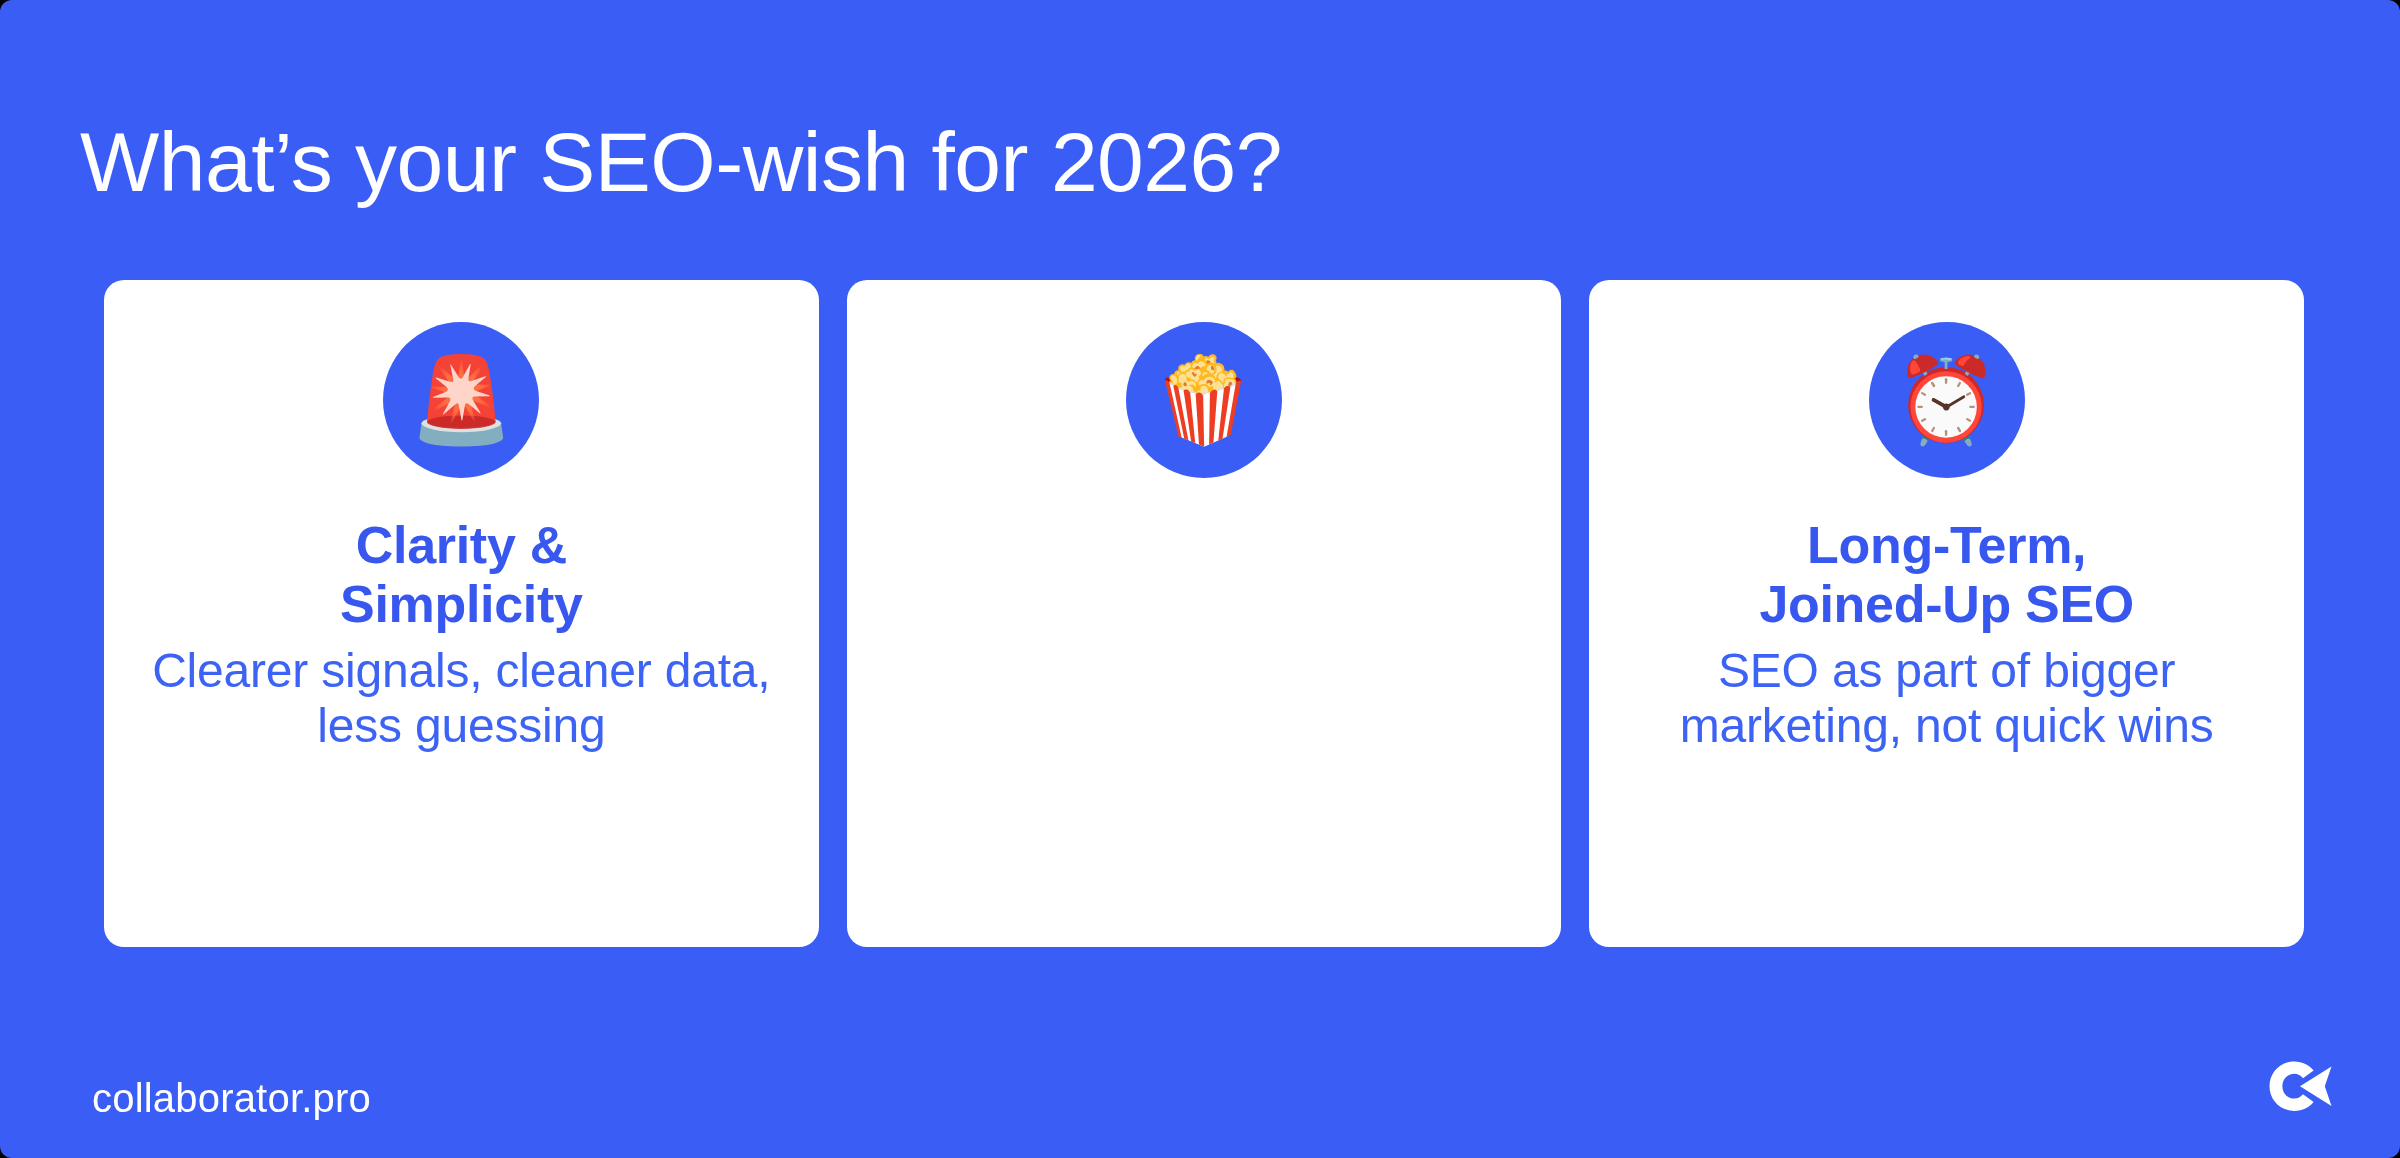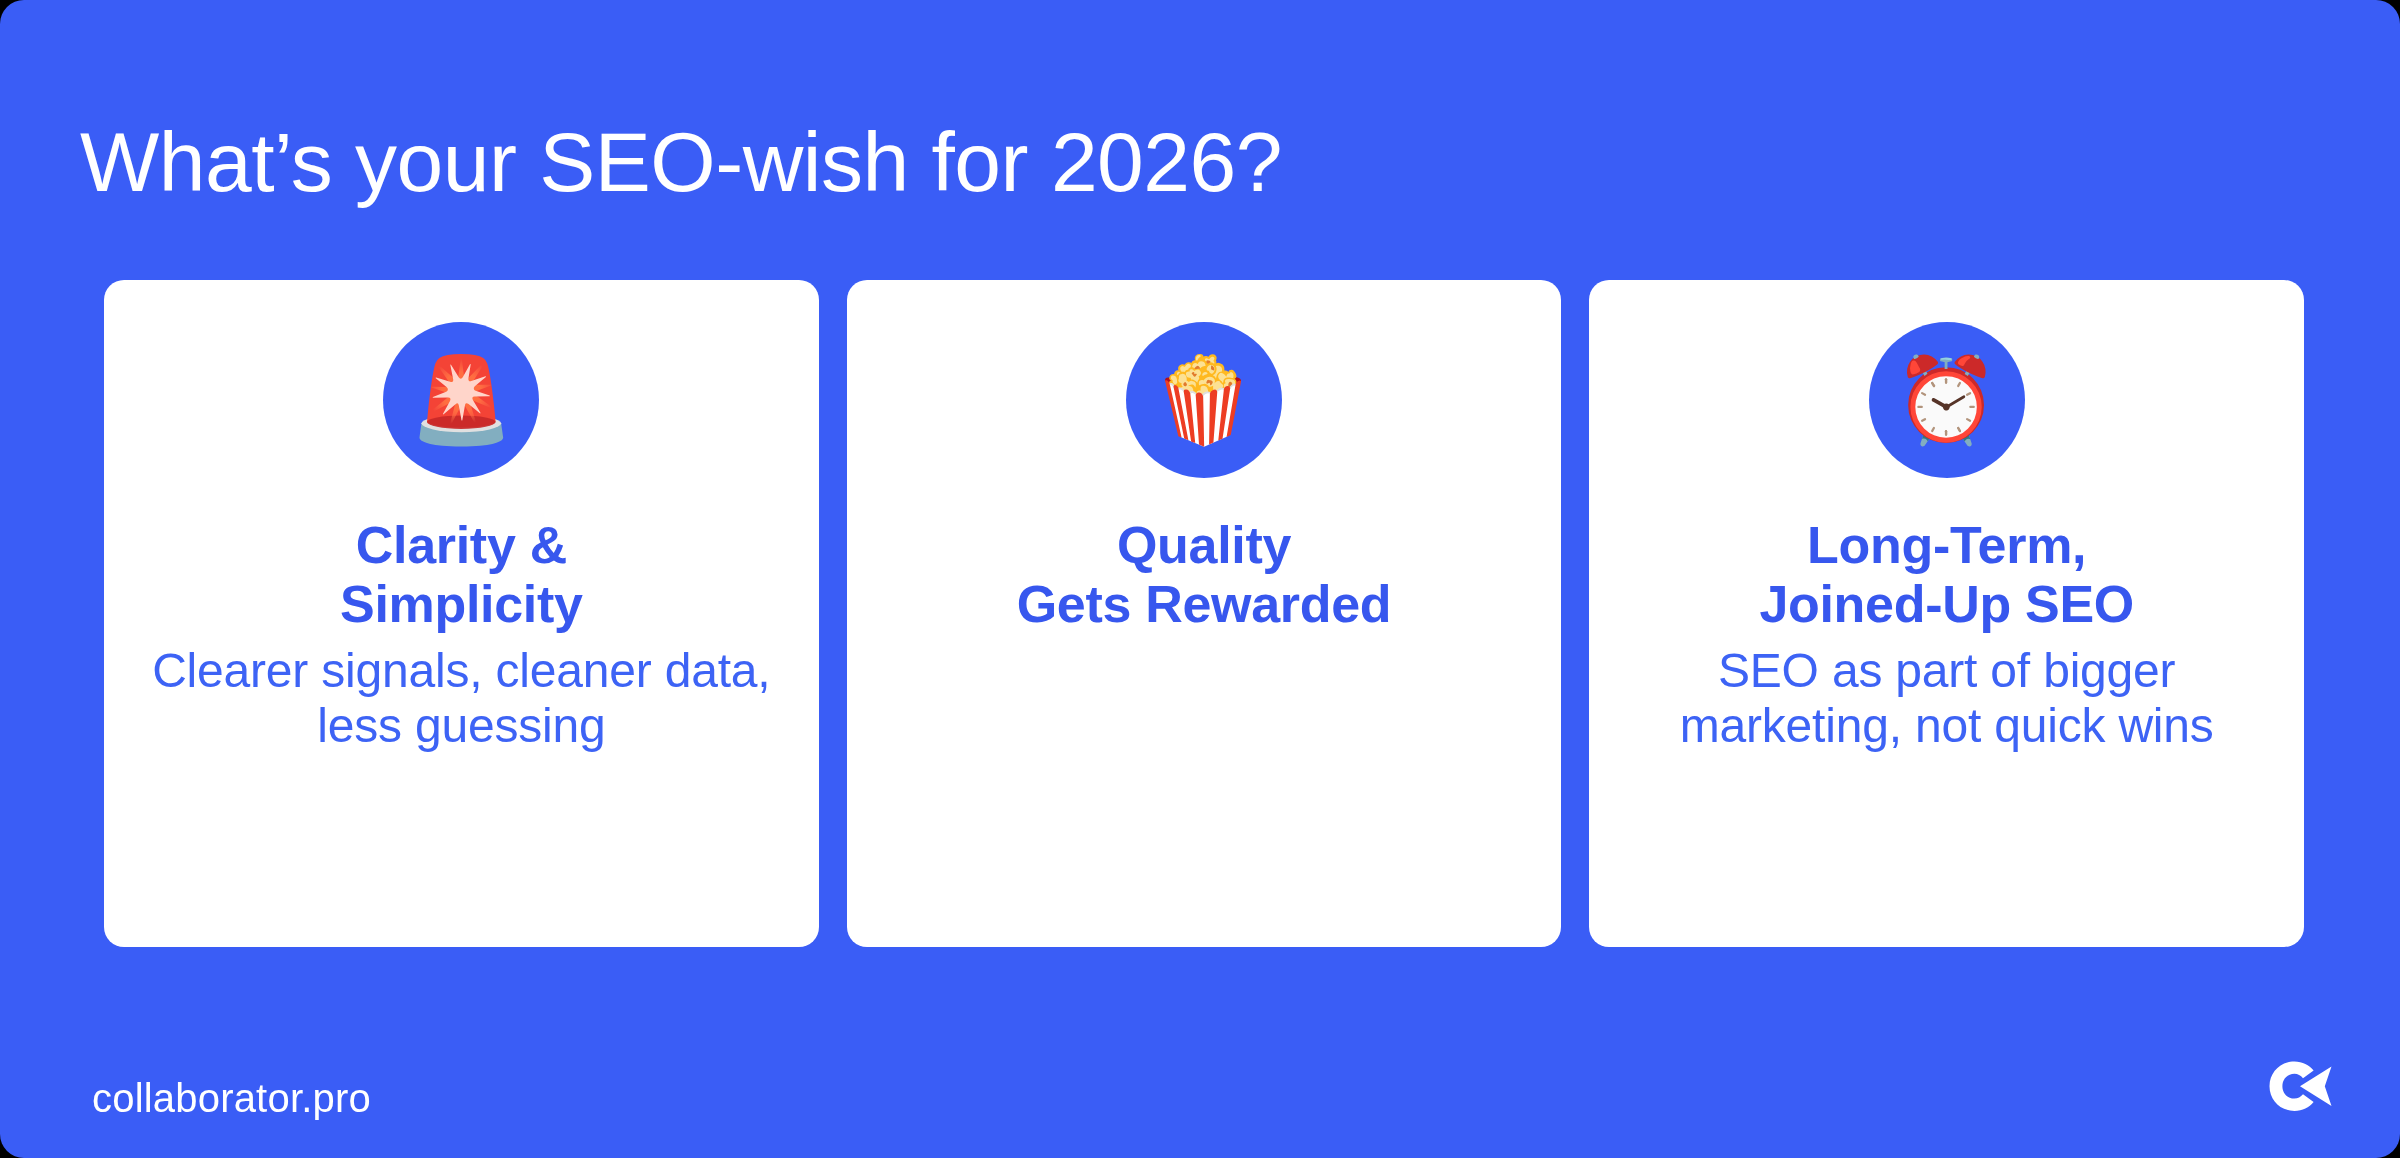--- a/index.html
+++ b/index.html
@@ -12,21 +12,21 @@
     height: 1158px;
     overflow: hidden;
     font-family: "Liberation Sans", sans-serif;
   }
 
   #canvas {
     position: relative;
     width: 2400px;
     height: 1158px;
     background: #3a5df6;
-    border-radius: 24px;
+    border-radius: 12px;
     box-sizing: border-box;
     overflow: hidden;
   }
 
   
   #headline {
     position: absolute;
     left: 80px;
     top: 62px;
     font-size: 84px;
@@ -134,22 +134,20 @@
       </div>
       <div class="card-title">Clarity &amp;
 Simplicity</div>
       <div class="card-body">Clearer signals, cleaner data, less guessing</div>
     </div>
 
     <div class="card">
       <div class="icon-circle">
         <span class="icon-glyph">🍿</span>
       </div>
-      <div class="card-title">Quality
-Gets Rewarded</div>
     </div>
 
     <div class="card">
       <div class="icon-circle">
         <span class="icon-glyph">⏰</span>
       </div>
       <div class="card-title">Long-Term,
 Joined-Up SEO</div>
       <div class="card-body">SEO as part of bigger marketing, not quick wins</div>
     </div>

